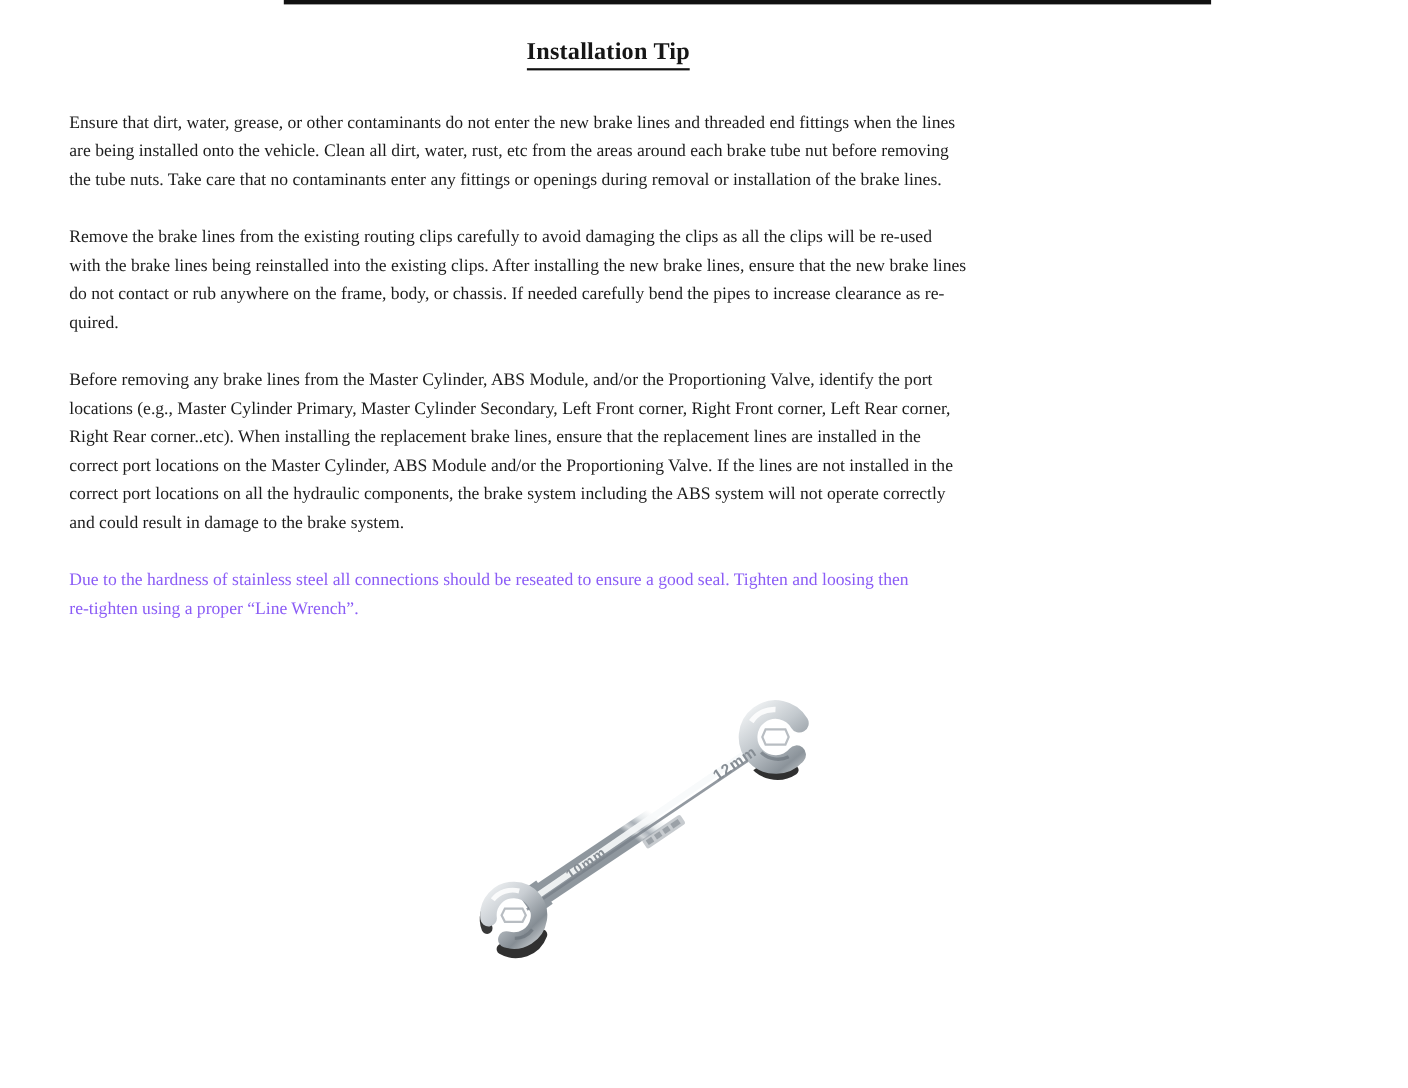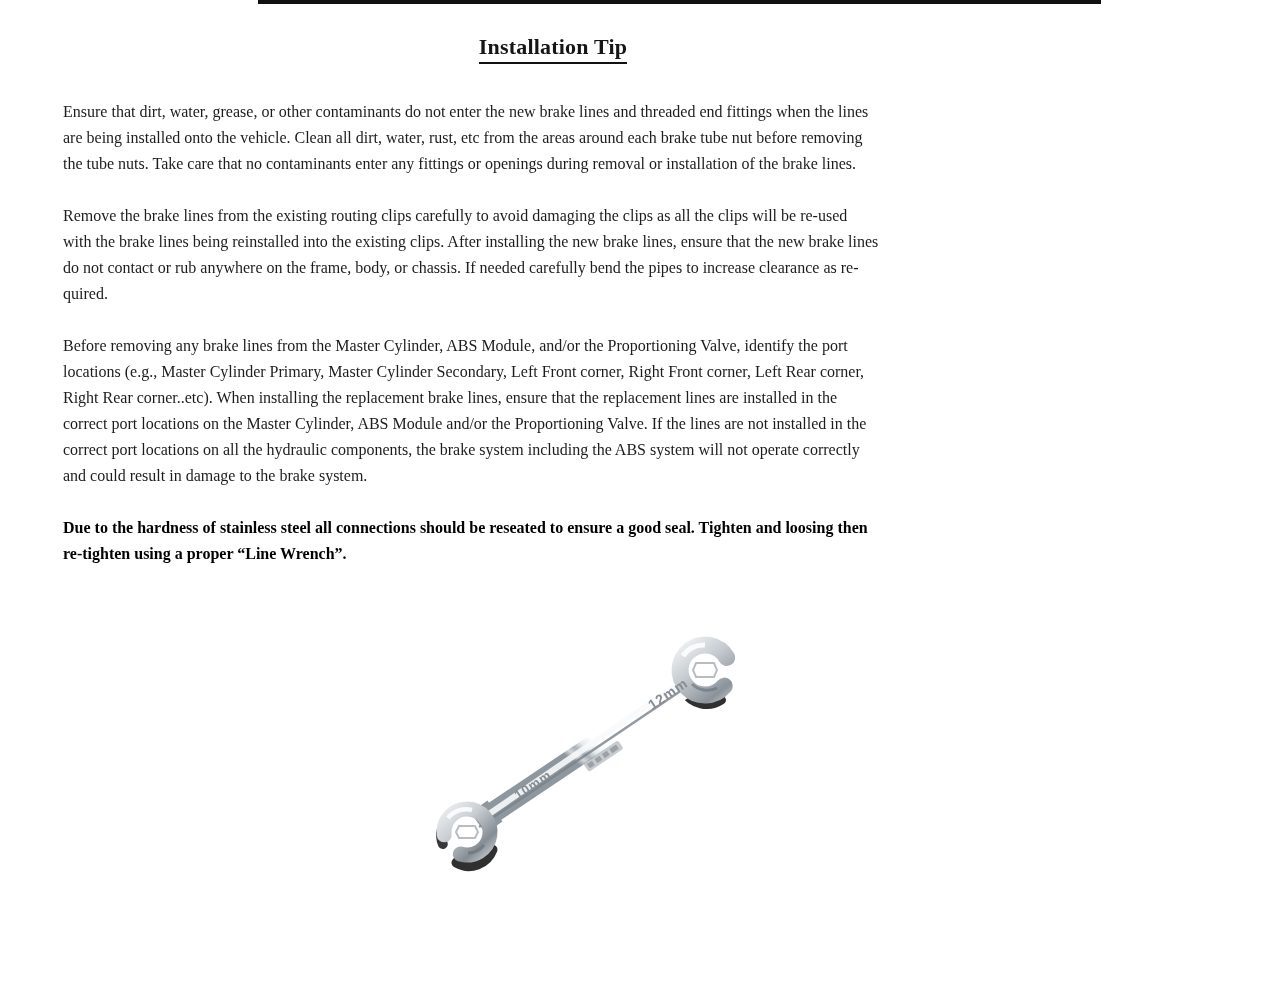--- a/index.html
+++ b/index.html
@@ -46,22 +46,22 @@
     width: 1170px;
   }
   .body-copy p {
     margin: 0 0 26px 0;
     font-size: 16px;
     line-height: 26px;
     white-space: pre;
     color: #1c1c1c;
   }
   .body-copy p.bold {
-    font-weight: bold;
-    color: #000000;
+    font-weight: normal;
+    color: #8b5cf6;
   }
   .wrench-photo {
     position: absolute;
     left: 420px;
     top: 620px;
     width: 360px;
     height: 280px;
     background: #ffffff;
   }
   .wrench-photo svg { display: block; }

